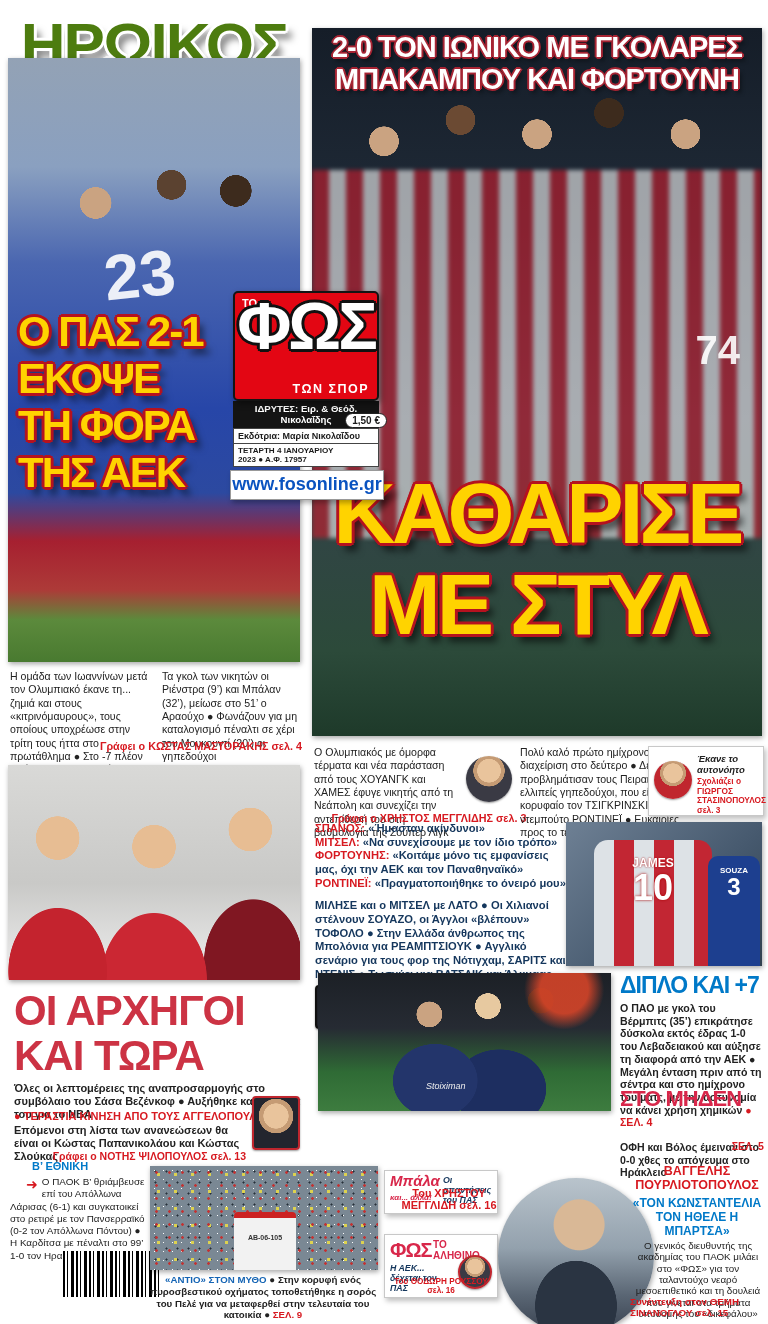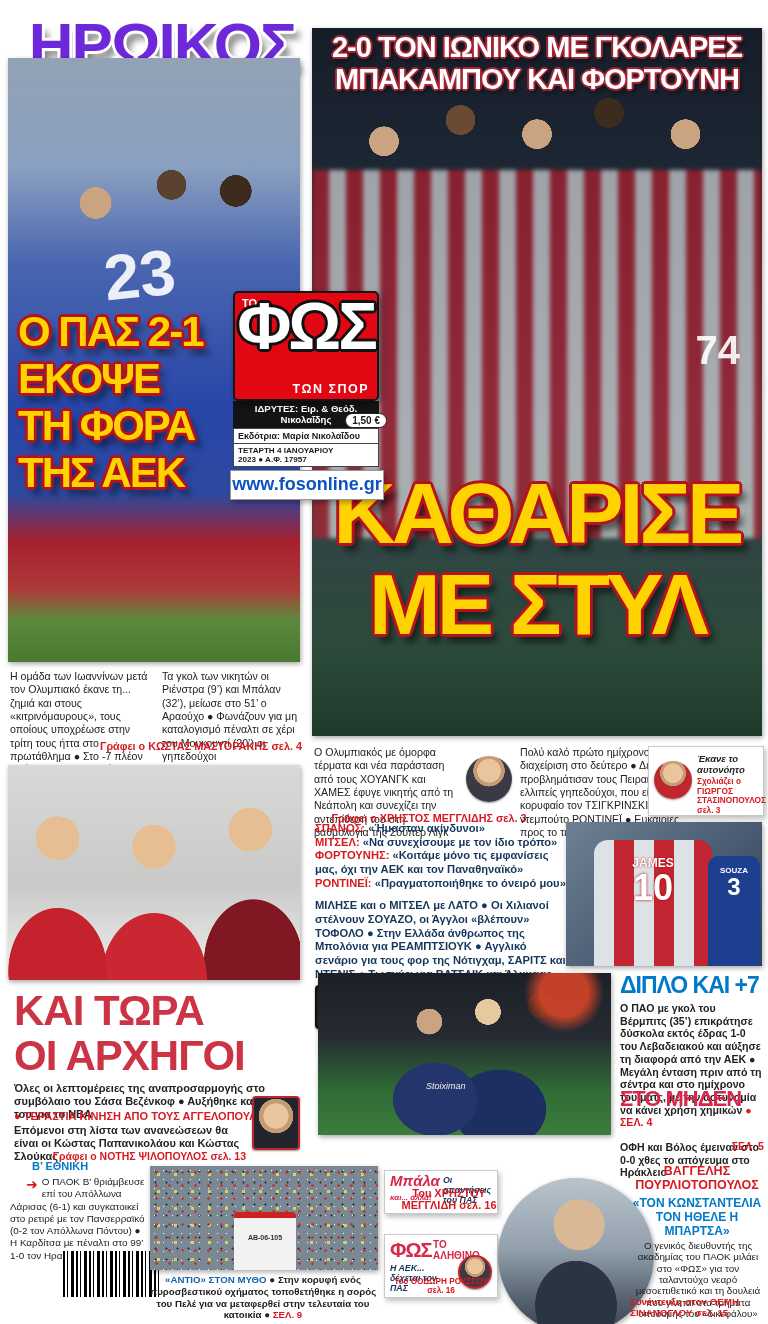--- a/index.html
+++ b/index.html
@@ -38,21 +38,21 @@
             text-shadow:-3px 0 0 #111,3px 0 0 #111,0 -3px 0 #111,0 3px 0 #111,
             -2px -2px 0 #111,2px -2px 0 #111,-2px 2px 0 #111,2px 2px 0 #111;}
   .mh-bar{background:#141414;color:#fff;font-size:9.6px;font-weight:700;text-align:center;padding:2px 8px 3px;}
   .mh-row{background:#fff;border:1px solid #444;font-weight:700;padding:2px 4px;}
 </style>
 </head>
 <body>
 
 <div id="page">
 
-  <div class="abs hl ol-white" style="left:16px;top:14px;width:292px;text-align:center;font-size:62px;color:#6d28d9;">ΗΡΩΙΚΟΣ</div>
+  <div class="abs hl ol-white" style="left:8px;top:14px;width:292px;text-align:center;font-size:62px;color:#4d7c0f;">ΗΡΩΙΚΟΣ</div>
 
   <div class="photo" style="left:8px;top:58px;width:292px;height:604px;
        background:
          radial-gradient(circle 16px at 30% 24%,#caa381 0 98%,transparent 100%),
          radial-gradient(circle 15px at 56% 21%,#5b4230 0 98%,transparent 100%),
          radial-gradient(circle 16px at 78% 22%,#3d2b1d 0 98%,transparent 100%),
          linear-gradient(180deg,#93a2b5 0%,#8aa0c0 18%,#4a66b0 34%,#2746a8 58%,#2c49a0 72%,#a62030 80%,#ad3a38 88%,#5c8a3c 93%,#497a30 100%);">
     <span class="jersey-num abs" style="left:96px;top:180px;font-size:64px;transform:rotate(-6deg);">23</span>
   </div>
 
@@ -163,30 +163,30 @@
        background:
          radial-gradient(circle 22px at 17% 34%,#e7bd93 0 98%,transparent 100%),
          radial-gradient(circle 22px at 50% 38%,#e7bd93 0 98%,transparent 100%),
          radial-gradient(circle 22px at 83% 30%,#e7bd93 0 98%,transparent 100%),
          radial-gradient(ellipse 70px 90px at 17% 96%,#c4232e 0 70%,transparent 71%),
          radial-gradient(ellipse 75px 95px at 50% 100%,#cb2733 0 70%,transparent 71%),
          radial-gradient(ellipse 70px 90px at 84% 92%,#801722 0 70%,transparent 71%),
          linear-gradient(180deg,#d9d9d7 0%,#c9c9c7 55%,#efefef 100%);"></div>
 
   <div class="abs hl" style="left:14px;top:988px;width:286px;font-size:42px;line-height:1.08;color:#cc3344;letter-spacing:-1px;">
+    <div>ΟΙ ΑΡΧΗΓΟΙ</div>
     <div>ΚΑΙ ΤΩΡΑ</div>
-    <div>ΟΙ ΑΡΧΗΓΟΙ</div>
   </div>
   <div class="abs" style="left:14px;top:1082px;width:288px;font-size:11px;font-weight:700;color:#222;line-height:1.2;">Όλες οι λεπτομέρειες της αναπροσαρμογής στο συμβόλαιο του Σάσα Βεζένκοφ ● Αυξήθηκε και η ρήτρα του για το NBA</div>
   <div class="abs byline" style="left:14px;top:1110px;width:288px;font-size:11px;">● ΤΕΡΑΣΤΙΑ ΚΙΝΗΣΗ ΑΠΟ ΤΟΥΣ ΑΓΓΕΛΟΠΟΥΛΟΥΣ</div>
   <div class="abs" style="left:14px;top:1124px;width:232px;font-size:11px;font-weight:700;color:#222;line-height:1.2;">Επόμενοι στη λίστα των ανανεώσεων θα είναι οι Κώστας Παπανικολάου και Κώστας Σλούκας</div>
   <div class="avatar-sq abs" style="left:252px;top:1096px;width:44px;height:50px;border:2px solid #c0262e;"></div>
   <div class="abs byline" style="left:14px;top:1150px;width:232px;text-align:right;font-size:10.5px;">Γράφει ο ΝΟΤΗΣ ΨΙΛΟΠΟΥΛΟΣ σελ. 13</div>
 
-  <div class="photo" style="left:318px;top:973px;width:293px;height:162px;
+  <div class="photo" style="left:318px;top:973px;width:293px;height:138px;
        background:
          radial-gradient(circle 40px at 84% 12%,rgba(224,70,40,.85) 0 60%,transparent 100%),
          radial-gradient(circle 13px at 38% 30%,#caa381 0 98%,transparent 100%),
          radial-gradient(circle 13px at 58% 24%,#e7c9a0 0 98%,transparent 100%),
          radial-gradient(circle 13px at 76% 20%,#3d2b1d 0 98%,transparent 100%),
          radial-gradient(ellipse 60px 52px at 40% 78%,#23356b 0 70%,transparent 71%),
          radial-gradient(ellipse 66px 56px at 62% 84%,#1d2e60 0 70%,transparent 71%),
          linear-gradient(180deg,#1c2026 0%,#262b33 40%,#2f6b35 72%,#3d7c3f 100%);">
     <span class="abs" style="left:108px;top:108px;color:#eee;font-style:italic;font-size:9px;">Stoiximan</span>
   </div>

